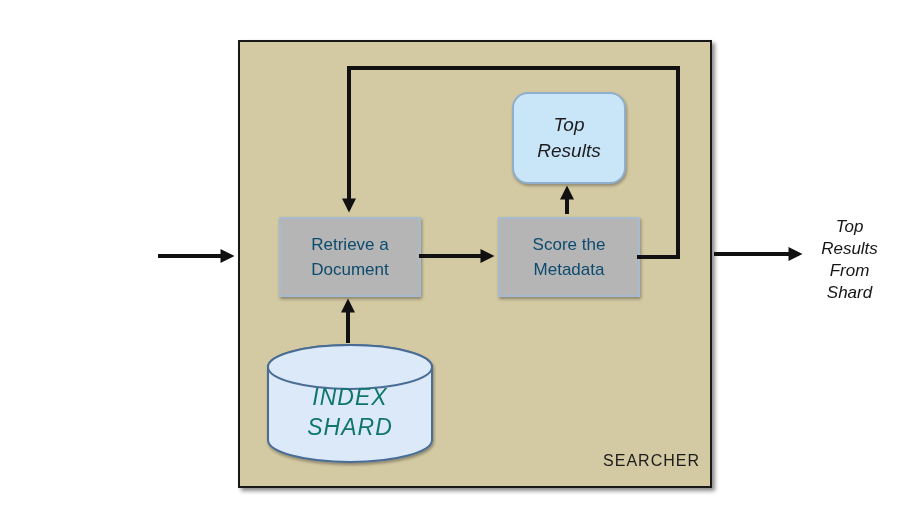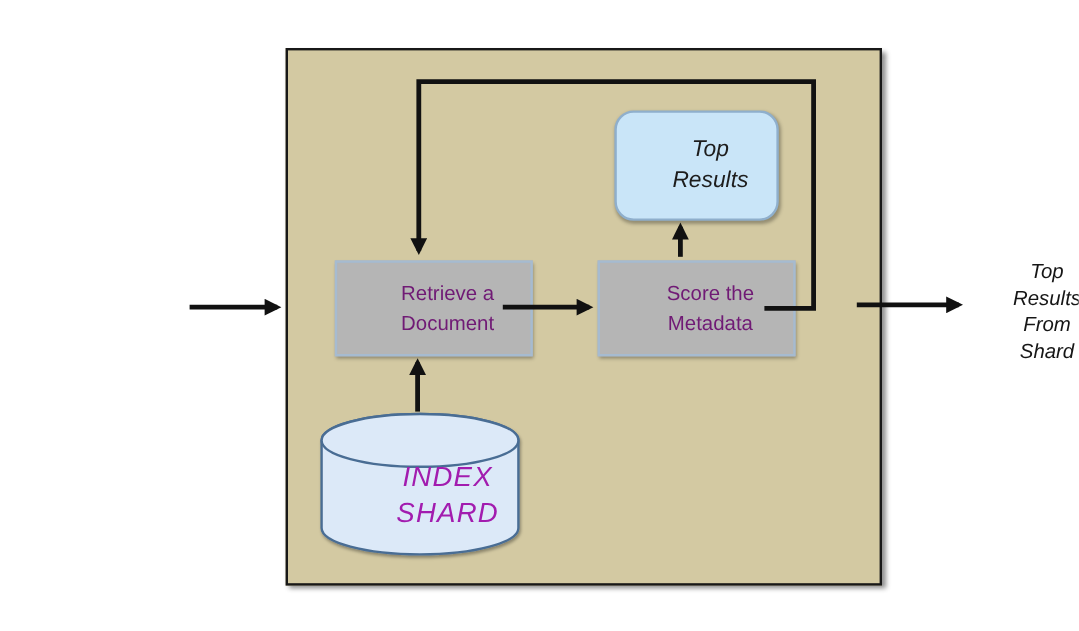--- a/index.html
+++ b/index.html
@@ -9,21 +9,21 @@
     font-family: "Liberation Sans", "DejaVu Sans", sans-serif;
   }
   #canvas {
     position: relative;
     width: 899px;
     height: 526px;
     background: #ffffff;
     overflow: hidden;
     color: #1d1d1d;
   }
-  .abs { position: absolute; padding-left: 23px; }
+  .abs { position: absolute; }
 
   
   .searcher-box {
     left: 238px; top: 40px;
     width: 470px; height: 444px;
     background: var(--searcher-bg, #d3c9a2);
     border: 2px solid #181818;
     box-shadow: 3px 3px 4px rgba(0,0,0,0.45);
   }
   .searcher-label {
@@ -42,21 +42,21 @@
     background: var(--process-box-bg, #b5b5b5);
     border: 2px solid var(--process-box-border, #a6bbd0);
     box-shadow: 1px 2px 3px rgba(0,0,0,0.35);
     display: flex;
     align-items: center;
     justify-content: center;
     text-align: center;
     font-size: 17px;
     line-height: 25px;
     white-space: pre-line;
-    color: #701a75;
+    color: #0c4a6e;
   }
   #retrieve-box { left: 279px; top: 217px; }
   #score-box    { left: 498px; top: 217px; }
 
   
   .result-box {
     left: 512px; top: 92px;
     width: 110px; height: 88px;
     background: var(--result-box-bg, #c9e5f8);
     border: 2px solid var(--result-box-border, #8fafcc);
@@ -76,21 +76,21 @@
   
   .cylinder-label {
     left: 270px; top: 382px;
     width: 160px;
     text-align: center;
     font-style: italic;
     font-size: 23px;
     line-height: 30px;
     letter-spacing: 1px;
     white-space: pre-line;
-    color: #a21caf;
+    color: #0f766e;
   }
 
   
   .outer-label {
     font-style: italic;
     font-size: 17px;
     line-height: 22px;
     text-align: center;
     white-space: pre-line;
     color: #161616;
@@ -157,14 +157,15 @@
 
   <div class="abs cylinder-label">INDEX
 SHARD</div>
 
 
   <div class="abs outer-label" id="output-label">Top
 Results
 From
 Shard</div>
 
+  <div class="abs searcher-label">SEARCHER</div>
 
 </div>
 
 </body></html>

